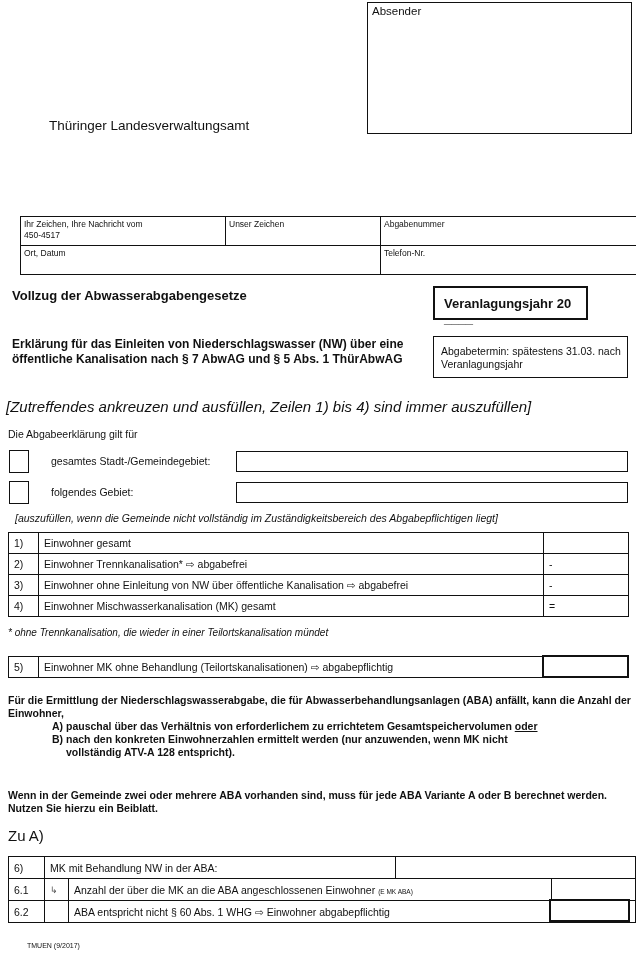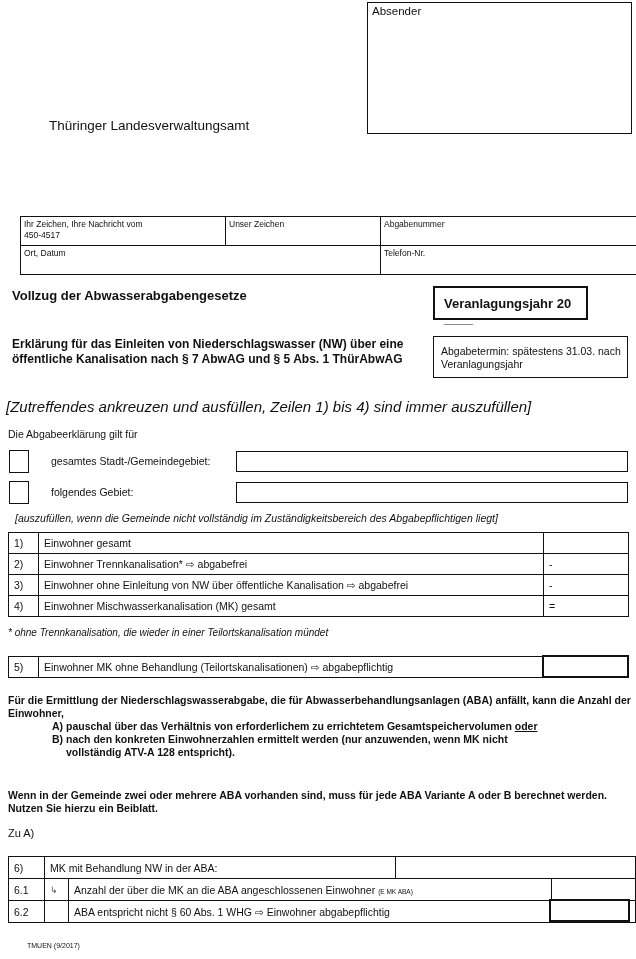--- a/index.html
+++ b/index.html
@@ -38,21 +38,21 @@
   #t1 td.v { width:85px; }
   #foot1 { left:8px; top:627px; font-size:10px; font-style:italic; }
 
   #t5 { position:absolute; left:8px; top:655px; width:621px; }
   #t5 td.v { width:85px; border:2px solid #111; }
 
   #para1 { left:8px; top:694px; width:625px; font-size:10.5px; font-weight:bold; line-height:13px; }
   #para1 .li { padding-left:44px; }
   #para1 .li2 { padding-left:58px; }
   #para2 { left:8px; top:789px; width:625px; font-size:10.5px; font-weight:bold; line-height:13px; }
-  #zua { left:8px; top:827px; font-size:11px; }
+  #zua { left:8px; top:827px; font-size:15px; }
 
   #t6 { position:absolute; left:8px; top:856px; }
   #t6 td { height:22px; }
   .sub { font-size:6.5px; }
   #fv62 { position:absolute; left:549px; top:899px; width:81px; height:23px; border:2px solid #111; box-sizing:border-box; }
   #footer { left:27px; top:942px; font-size:7px; }
 </style>
 </head>
 <body>
 

